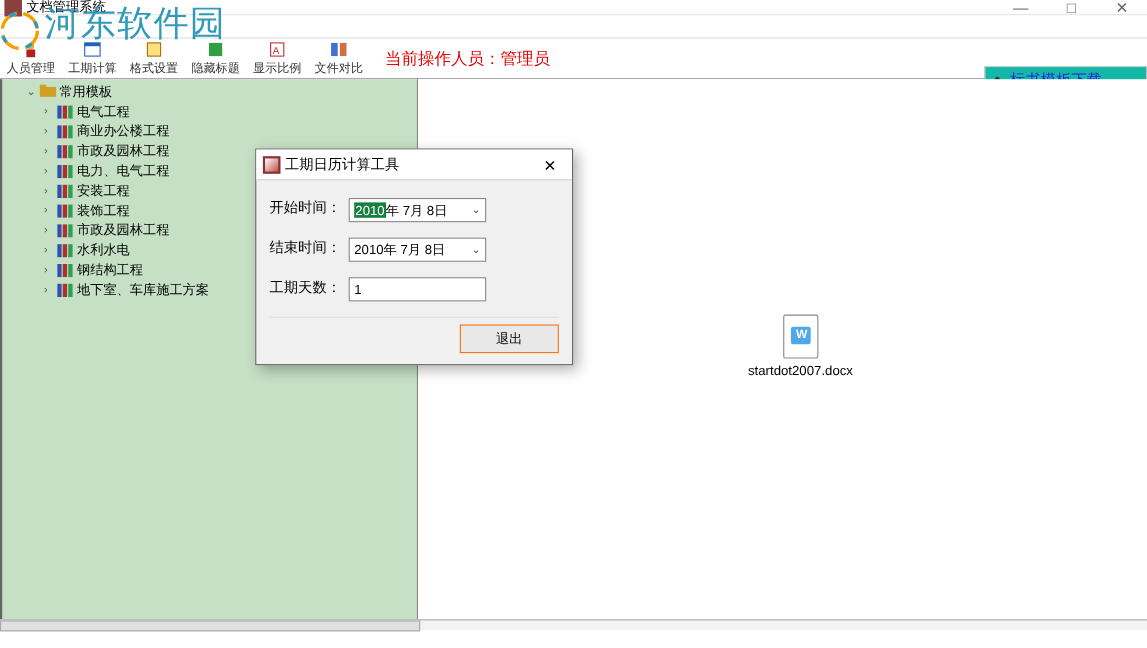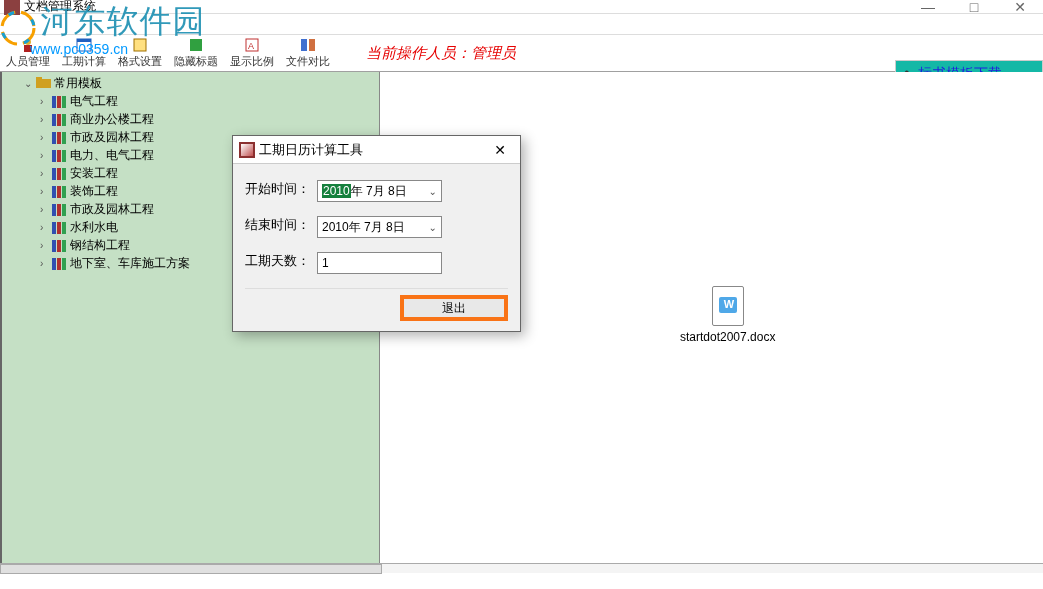--- a/index.html
+++ b/index.html
@@ -14,21 +14,21 @@
 .titlebar-left { display: flex; align-items: center; padding-left: 4px; }
 .titlebar-icon { width:16px; height:16px; background:#8b4040; margin-right:4px; }
 .titlebar-buttons { display: flex; }
 .titlebar-btn { width: 46px; height: 30px; display:flex; align-items:center; justify-content:center; color:#666; font-size:14px; }
 
 .menubar { height: 20px; background: #fff; display:flex; align-items:center; font-size:13px; color:#333; padding-left:4px; }
 
 .toolbar { height: 38px; background: #fff; border-top:1px solid #ddd; border-bottom:1px solid #a0a0a0; display:flex; align-items:center; }
 .tool-item { display:flex; flex-direction:column; align-items:center; justify-content:center; font-size:11px; color:#333; padding:0 6px; height:36px; }
 .tool-icon { width:16px; height:16px; margin-bottom:1px; }
-.operator-text { color:#e60000; font-size:15px; margin-left:30px; font-family: SimSun; font-style: italic; }
+.operator-text { color:#e60000; font-size:15px; margin-left:14px; font-family: SimSun; }
 .toolbar-right { margin-left:auto; border:1px solid #ccc; padding:3px 40px 3px 8px; background:#14b8a6;margin-top:40px; }
 .toolbar-right a { color:#2020dd; text-decoration:underline; font-size:14px; }
 .bullet { color:#333; margin-right:4px; }
 
 .main { display:flex; height: calc(589px - 30px - 20px - 38px - 10px); }
 .tree-panel { width: 380px; background:#c5e0c5; border-right:1px solid #888; border-left: 2px solid #666; overflow:auto; padding-top:2px; }
 .tree-node { display:flex; align-items:center; font-size:12px; height:18px; padding-left:8px; }
 .tree-node.l1 { padding-left: 22px; }
 .tree-node.l2 { padding-left: 38px; }
 .collapse-arrow { width:10px; color:#555; font-size:10px; display:inline-block; }
@@ -50,34 +50,33 @@
 .dlg-icon::after{ content:""; position:absolute; top:2px; left:2px; width:12px; height:12px; background:linear-gradient(135deg,#fff 0%,#c05050 100%); }
 .dlg-close { width:36px; height:24px; display:flex; align-items:center; justify-content:center; font-size:14px; }
 .dlg-body { padding:16px 12px 10px; font-size:13px; }
 .dlg-row { display:flex; margin-bottom:14px; }
 .dlg-label { width:72px; text-align:left; }
 .dlg-input { width:125px; height:22px; border:1px solid #888; background:#fff; font-size:12px; padding:0 4px; display:flex; align-items:center; justify-content:space-between; }
 .dlg-input .sel { background:#15803d; color:#fff; padding:0 1px; }
 .dlg-input .arrow { color:#555; font-size:10px; }
 .dlg-num { width:125px; height:22px; border:1px solid #888; background:#fff; padding:0 4px; font-size:12px; display:flex; align-items:center; }
 .dlg-footer { border-top:1px solid #ddd; margin-top:8px; padding-top:6px; text-align:right; }
-.dlg-btn { width:108px; height:26px; border:4px solid #f97316; background:#e8e8e8; font-size:12px; }
+.dlg-btn { width:90px; height:26px; border:1px solid #f97316; background:#e8e8e8; font-size:12px; }
 </style>
 </head>
 <body>
 
 <div class="wm">
   <span class="wm-icon">
     <svg viewBox="0 0 36 36">
         <circle cx="18" cy="18" r="16" fill="none" stroke="#f7a000" stroke-width="3" stroke-dasharray="20 6"></circle>
         <circle cx="18" cy="18" r="16" fill="none" stroke="#17a0d4" stroke-width="3" stroke-dasharray="6 20" stroke-dashoffset="13"></circle>
       </svg>
   </span>
   <span class="wm-text1">河东软件园</span>
-  <div class="wm-text2">www.pc0359.cn</div>
 </div>
 
 <div class="titlebar">
   <div class="titlebar-left">
     <div class="titlebar-icon"></div>
     <span>文档管理系统</span>
   </div>
   <div class="titlebar-buttons">
     <div class="titlebar-btn">—</div>
     <div class="titlebar-btn">□</div>

